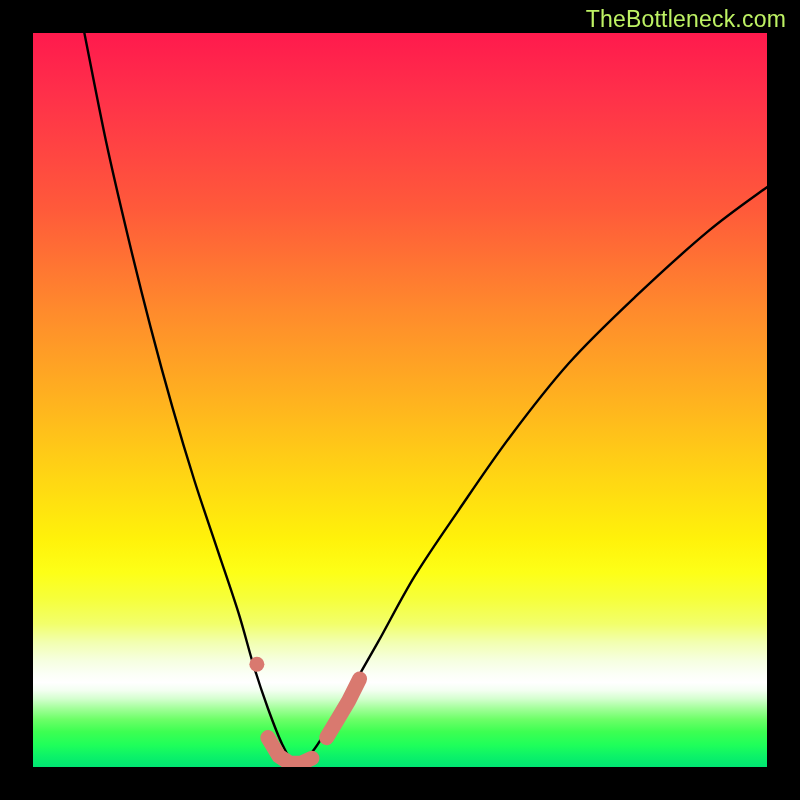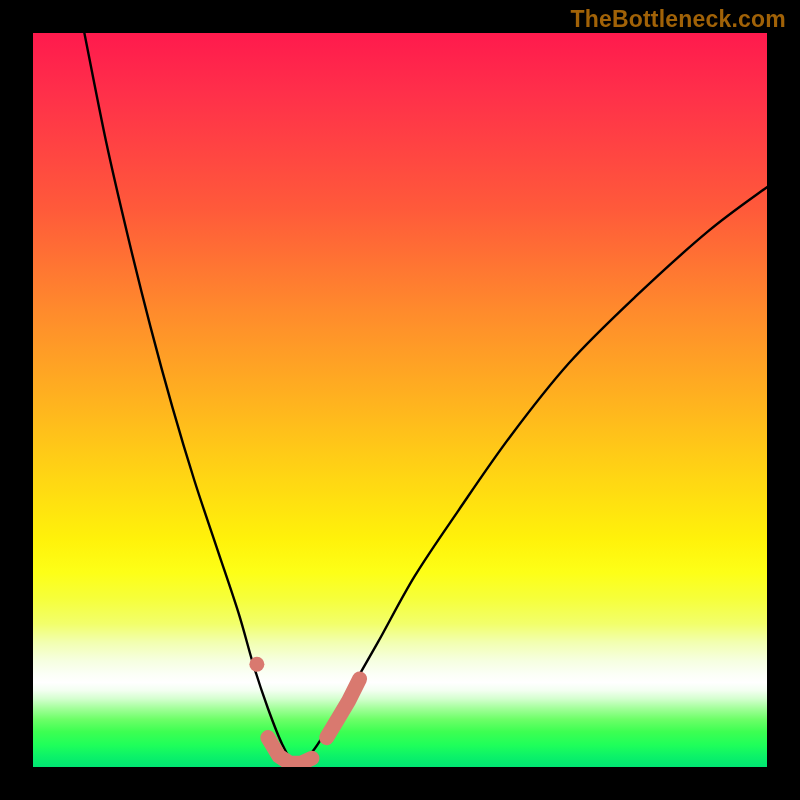--- a/index.html
+++ b/index.html
@@ -49,23 +49,23 @@
       #3dff52 95.2%,
       #1fff5a 97%,
       #0cf268 98.5%,
       #00e572 100%
     );
   }
   .watermark {
     position: absolute;
     top: 6px;
     right: 14px;
-    color: #a16207;
+    color: #bef264;
     font-size: 23px;
-    font-weight: 700;
+    font-weight: 400;
     letter-spacing: 0.2px;
     user-select: none;
   }
   svg.curves {
     position: absolute;
     left: 0;
     top: 0;
     width: 734px;
     height: 734px;
   }

